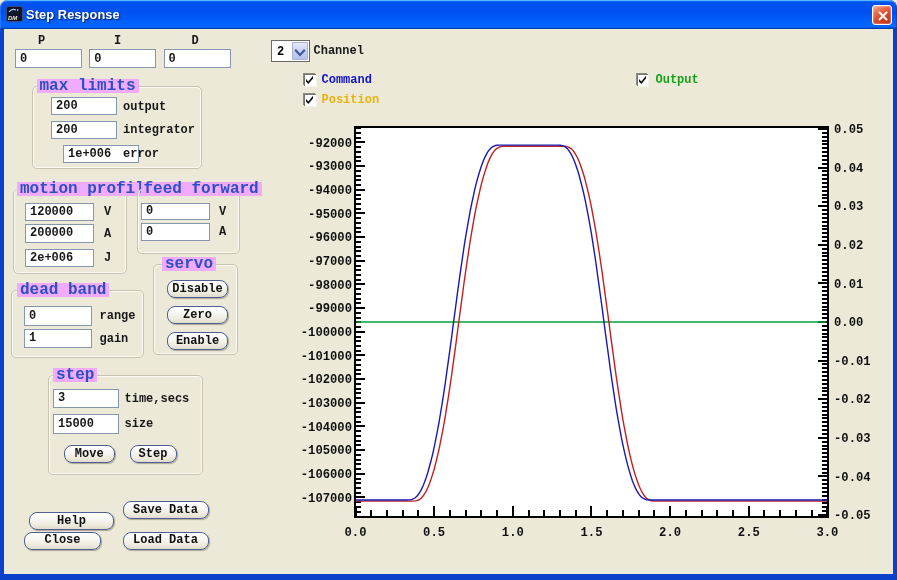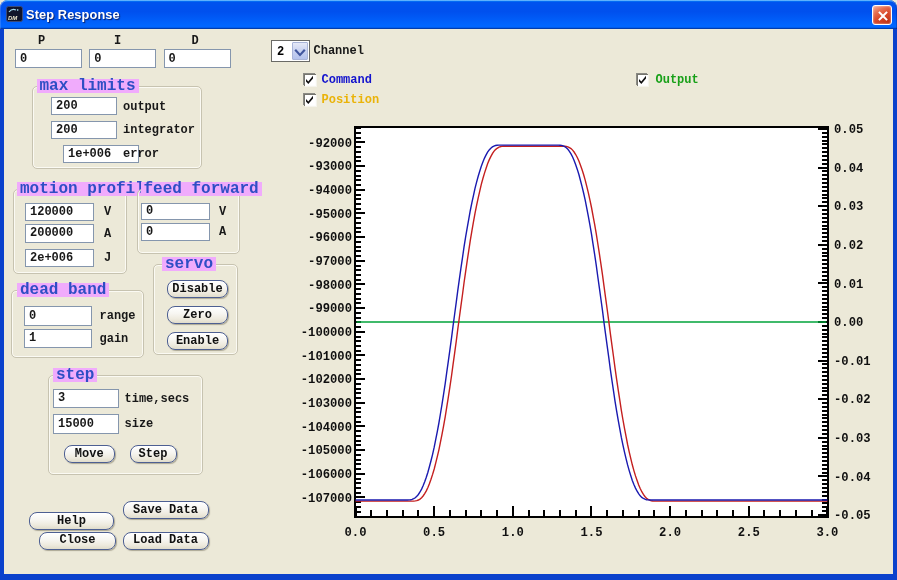--- a/index.html
+++ b/index.html
@@ -118,21 +118,21 @@
       </div>
 <div class="lbl" style="left:124.5px;top:390.5px">time,secs</div>
 <div class="fld" style="left:53px;top:414px;width:66px;height:19.5px">
         <span>15000</span>
       </div>
 <div class="lbl" style="left:124.5px;top:416px">size</div>
 <div class="btn" style="left:64px;top:444.5px;width:50.5px;height:18.5px;line-height:16.5px">Move</div>
 <div class="btn" style="left:129.5px;top:444.5px;width:47px;height:18.5px;line-height:16.5px">Step</div>
 <div class="btn" style="left:29px;top:512px;width:85px;height:18px;line-height:16px">Help</div>
 <div class="btn" style="left:122.5px;top:500.5px;width:86px;height:18px;line-height:16px">Save Data</div>
-<div class="btn" style="left:39px;top:532px;width:77px;height:17.5px;line-height:15.5px">Close</div>
+<div class="btn" style="left:24px;top:532px;width:77px;height:17.5px;line-height:15.5px">Close</div>
 <div class="btn" style="left:122.5px;top:532px;width:86px;height:17.5px;line-height:15.5px">Load Data</div>
 <div class="combo2" style="left:271px;top:40px;width:39px;height:22px">
  <span class="cval">2</span>
         <span class="cbtn"><svg width="14" height="18" viewBox="0 0 14 18">
             <path d="M3 6 L7 10.5 L11 6 L12.6 7.6 L7 13.4 L1.4 7.6 Z" fill="#41569e"></path>
           </svg></span>
       </div>
 <div class="lbl" style="left:313.5px;top:42.5px">Channel</div>
 <div class="cbx" style="left:304px;top:74px">
         <svg width="11" height="11" viewBox="0 0 11 11" style="position:absolute;left:0;top:0">

